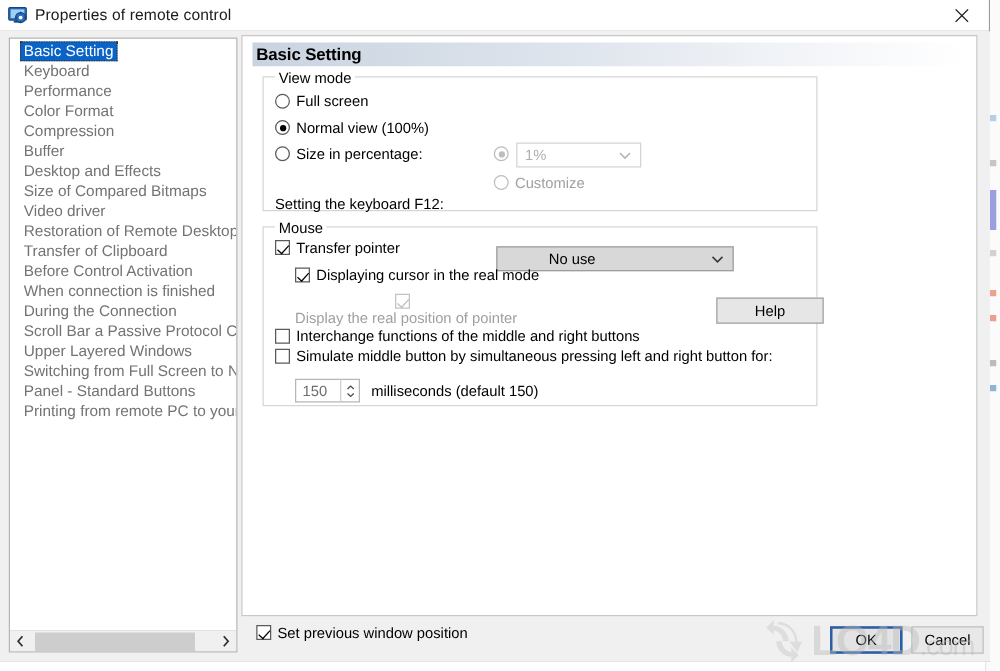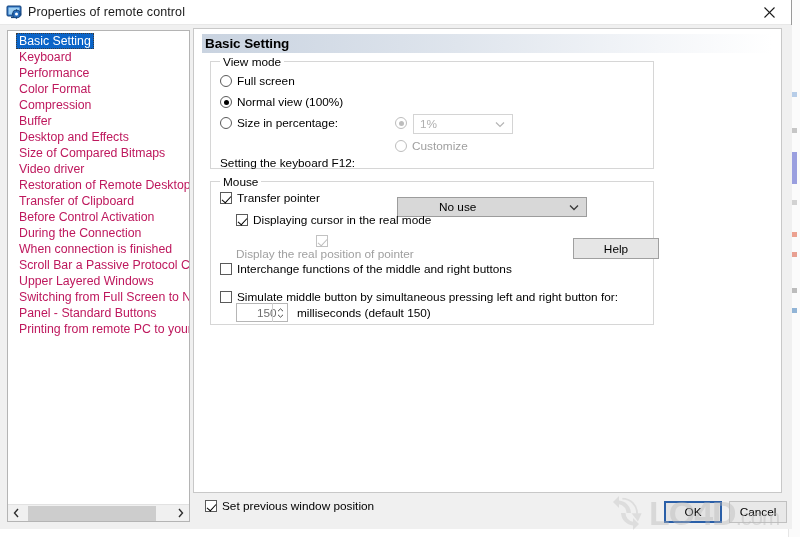--- a/index.html
+++ b/index.html
@@ -83,21 +83,21 @@
   .tree-list {
     position: absolute;
     left: 0; top: 2px; right: 0;
     bottom: 18px;
     overflow: hidden;
   }
   .tree-item {
     height: 16px;
     line-height: 16px;
     font-size: 12.3px;
-    color: #be185d;
+    color: #737373;
     white-space: nowrap;
     padding-left: 11px;
     overflow: hidden;
   }
   .tree-item.indent { }
   .tree-item.selected {
     display: inline-block;
     background: #0a64c8;
     color: #ffffff;
     padding-left: 3px;
@@ -226,21 +226,21 @@
   }
   #combo-pct { left: 202px; top: 75px; width: 100px; }
   #combo-f12 { left: 186px; top: 115px; width: 190px; background: #d8d8d8; border-color: #9c9c9c; padding-left: 41px; }
 
   .spin {
     width: 52px; height: 19px;
     border: 1px solid #b6b6b6;
     background: #ffffff;
     display: flex; align-items: center;
     font-size: 11.8px; color: #6e6e6e;
-    padding-left: 20px;
+    padding-left: 5px;
     position: relative;
   }
   .spin .arrows {
     position: absolute; right: 0; top: -1px; bottom: -1px;
     width: 15px;
     border-left: 1px solid #cfcfcf;
     display: flex; flex-direction: column;
     align-items: center; justify-content: center;
     gap: 2px;
   }
@@ -344,22 +344,22 @@
             <div class="tree-item"><span>Performance</span></div>
             <div class="tree-item indent"><span>Color Format</span></div>
             <div class="tree-item indent"><span>Compression</span></div>
             <div class="tree-item indent"><span>Buffer</span></div>
             <div class="tree-item indent"><span>Desktop and Effects</span></div>
             <div class="tree-item indent"><span>Size of Compared Bitmaps</span></div>
             <div class="tree-item indent"><span>Video driver</span></div>
             <div class="tree-item"><span>Restoration of Remote Desktop</span></div>
             <div class="tree-item"><span>Transfer of Clipboard</span></div>
             <div class="tree-item"><span>Before Control Activation</span></div>
+            <div class="tree-item"><span>When connection is finished</span></div>
             <div class="tree-item"><span>During the Connection</span></div>
-            <div class="tree-item"><span>When connection is finished</span></div>
             <div class="tree-item"><span>Scroll Bar a Passive Protocol Control</span></div>
             <div class="tree-item"><span>Upper Layered Windows</span></div>
             <div class="tree-item"><span>Switching from Full Screen to Normal</span></div>
             <div class="tree-item"><span>Panel - Standard Buttons</span></div>
             <div class="tree-item"><span>Printing from remote PC to your printer</span></div>
           </div>
 
         <div class="hscroll">
           <div class="hs-arrow">
             <svg width="7" height="10" viewBox="0 0 7 10">
@@ -453,21 +453,21 @@
 
           <div class="btn" id="btn-help">
             <span>Help</span>
           </div>
 
           <div class="row" style="left:9px; top:80px;">
             <span class="check"></span>
             <span class="lbl">Interchange functions of the middle and right buttons</span>
           </div>
 
-          <div class="row" style="left:9px; top:108px;">
+          <div class="row" style="left:9px; top:96px;">
             <span class="check"></span>
             <span class="lbl">Simulate middle button by simultaneous pressing left and right button for:</span>
           </div>
 
           <div class="row" style="left:25px; top:121px;">
             <span class="spin">
               <span>150</span>
               <span class="arrows">
                 <svg width="7" height="4" viewBox="0 0 7 4">
                     <polyline points="1,3.2 3.5,0.8 6,3.2" fill="none" stroke="#4a4a4a" stroke-width="1"></polyline>

